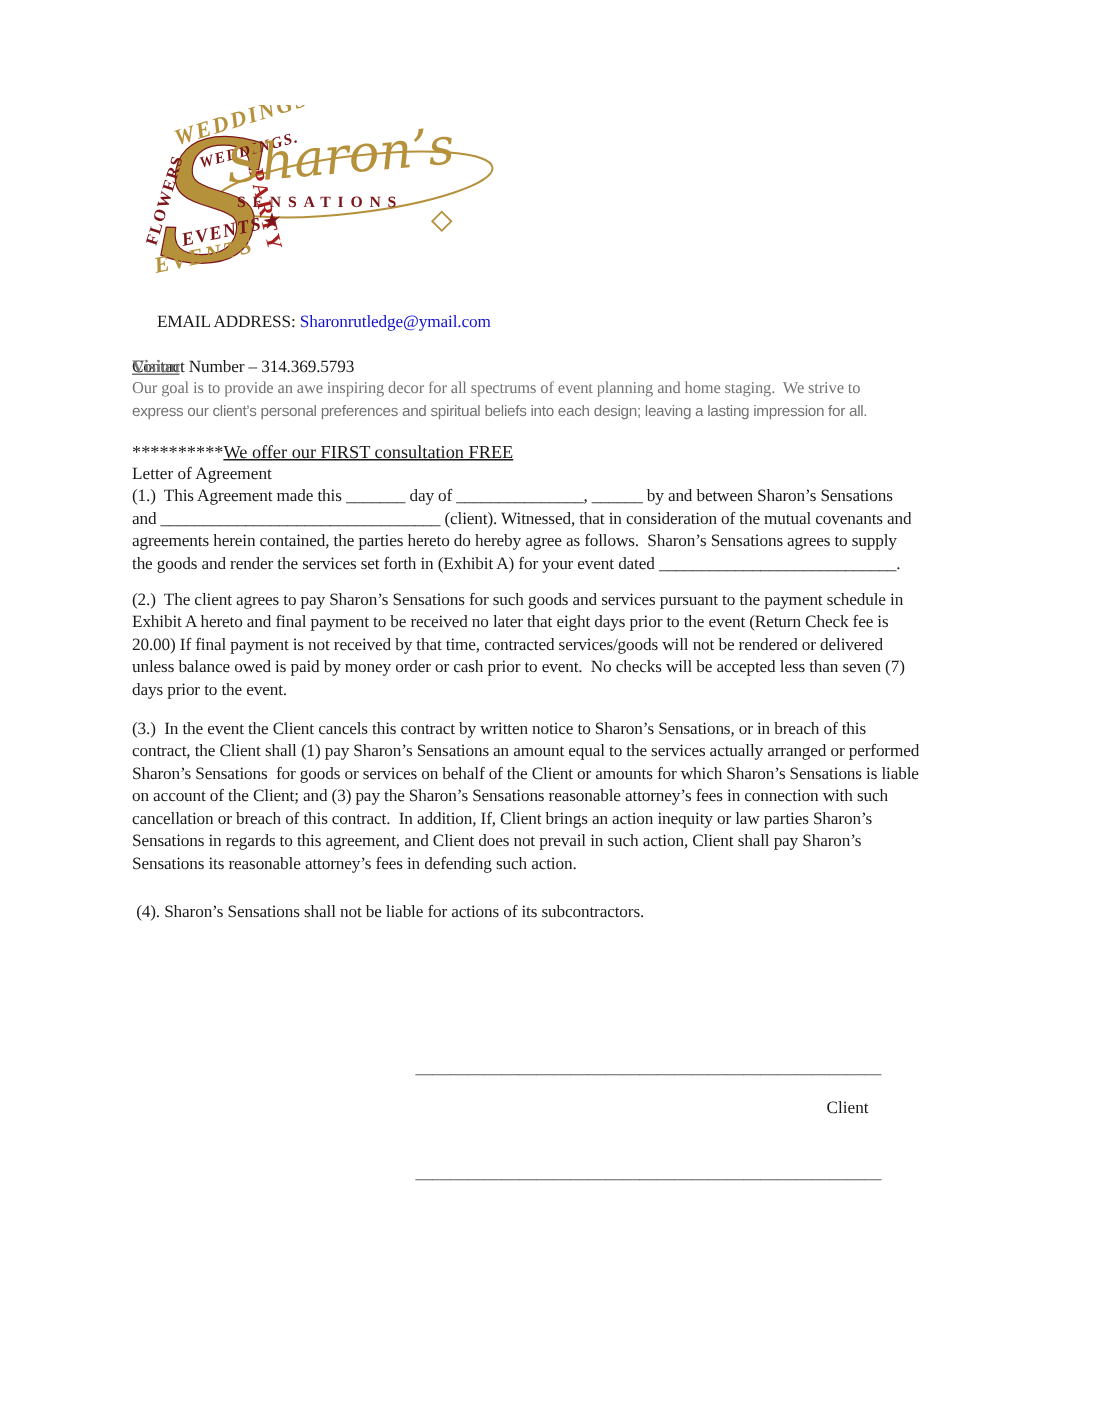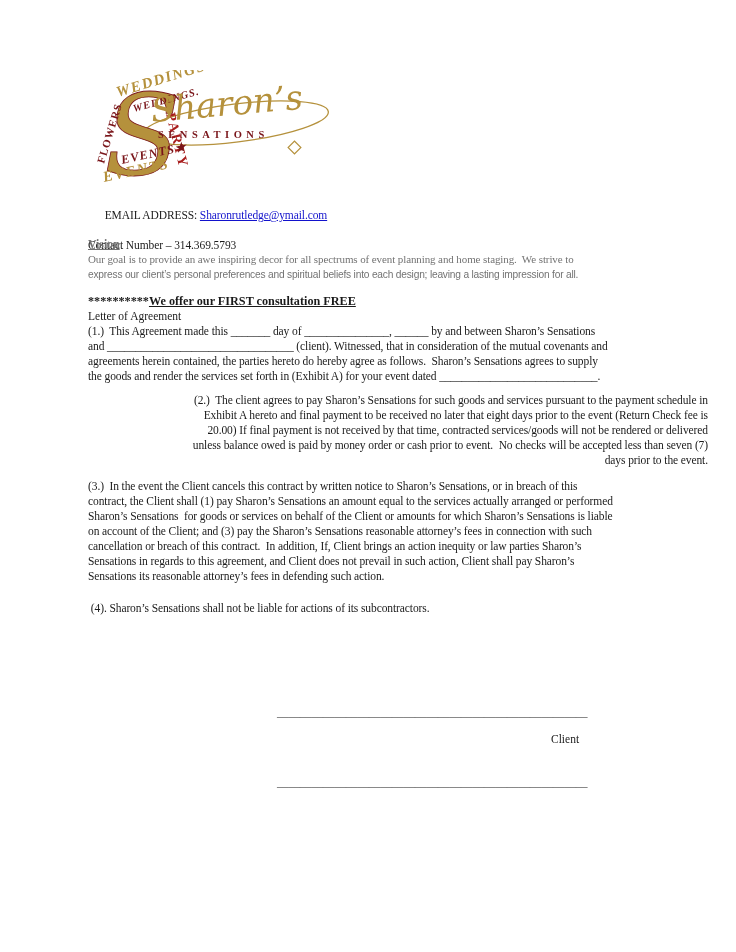--- a/index.html
+++ b/index.html
@@ -10,36 +10,36 @@
   .txt-line { white-space:pre; line-height:15px; font-size:11.5px; letter-spacing:-0.1px; }
 
   
   .logo-wrap { position:absolute; left:84px; top:70px; width:258px; height:128px; }
   .logo-wrap svg { width:100%; height:100%; }
   .lg-script { font-family:"DejaVu Serif", serif; font-style:italic; }
   .lg-word  { font-family:"Liberation Serif", serif; font-weight:bold; }
 
   
   .contact { position:absolute; left:88px; top:193px; }
-  .email-link { color:#1212cc; text-decoration:underline; cursor:pointer;text-align:right; }
+  .email-link { color:#1212cc; cursor:pointer;text-align:right; }
 
   
   .vision { position:absolute; left:88px; top:236px; width:600px; color:#737373; }
   .vision-heading { font-weight:bold; text-decoration:underline; font-size:11.8px; line-height:16px; }
   .vision-l1 { font-size:11px; }
   .vision-l2 { font-family:"Liberation Sans", sans-serif; font-size:10.2px; letter-spacing:-0.2px; }
 
   
   .agreement { position:absolute; left:88px; top:293px; width:620px; }
-  .offer-heading { font-size:12.2px; font-weight:bold; line-height:16px; white-space:pre; }
+  .offer-heading { font-size:12.2px; font-weight:normal; line-height:16px; white-space:pre; }
   .offer-underlined { text-decoration:underline; }
   .letter-heading { font-size:11.5px; line-height:15px; }
   .para { margin:0; }
   .para div { white-space:pre; line-height:15px; font-size:11.5px; letter-spacing:-0.1px; }
-  .p2 { margin-top:9px;text-align:right; }
+  .p2 { margin-top:9px; }
   .p3 { margin-top:11px; }
   .p4 { margin-top:17px; }
 
   
   .sig-line { position:absolute; left:277px; font-size:11.5px; color:#4a4a4a; white-space:pre; letter-spacing:0; }
   .sig1 { top:706px; }
   .sig2 { top:776px; }
   .sig-client { position:absolute; left:551px; top:733px; font-size:11.5px; color:#1a1a1a; }
 </style>
 </head>

